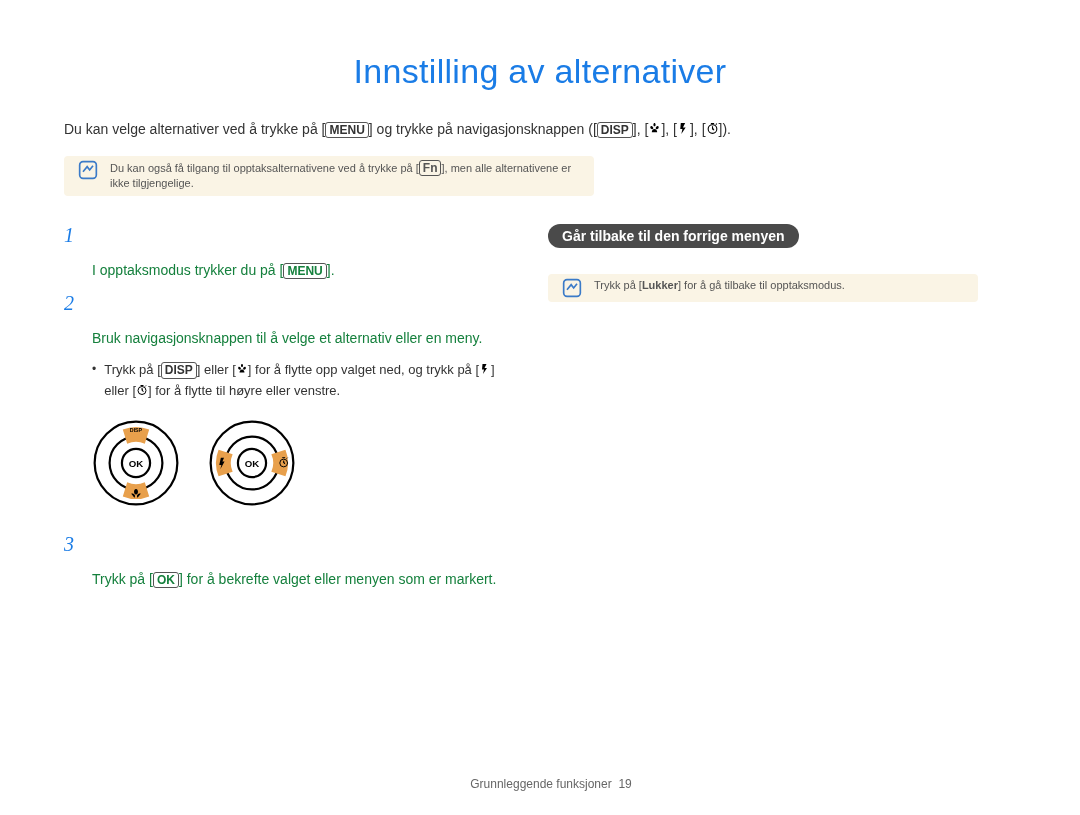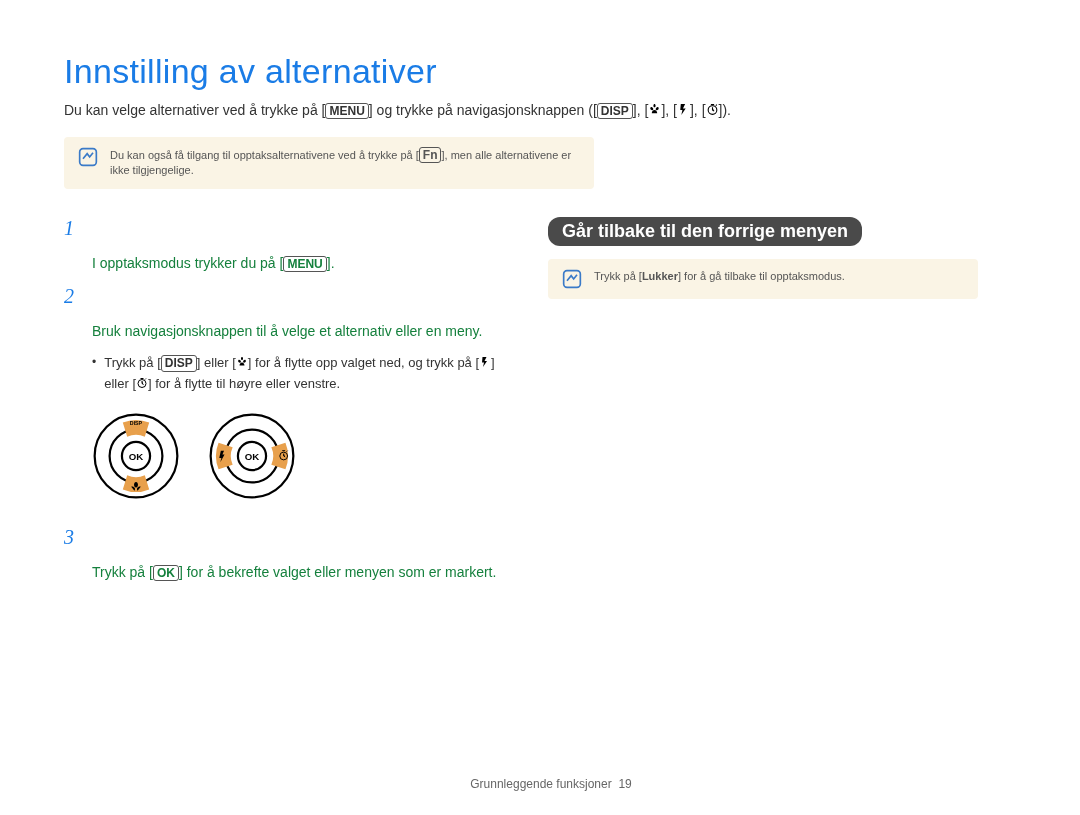--- a/index.html
+++ b/index.html
@@ -1,35 +1,35 @@
 <!DOCTYPE html>
 <html><head>
 <meta charset="utf-8">
 <style>
   * { box-sizing: border-box; margin: 0; padding: 0; }
   body { font-family: Arial, Helvetica, sans-serif; background: #fff; color: #333; width: 1080px; height: 815px; position: relative; }
   .page { padding: 52px 64px 40px 64px; }
-  .title { color: #1a7ce6; font-size: 34px; font-weight: 400; margin-bottom: 10px; letter-spacing: 0.3px; }
+  .title { color: #1a7ce6; font-size: 34px; font-weight: 400; margin-bottom: 29px; letter-spacing: 0.3px; text-align: center; }
   .intro { font-size: 14px; color: #333; margin-bottom: 16px; line-height: 1.4; }
   .btn-label { border: 1px solid #555; border-radius: 3px; padding: 0 3px; font-size: 12px; font-weight: bold; display: inline-block; line-height: 1.2; vertical-align: baseline; text-align: right; }
-  .note-box { background: #faf4e5; border-radius: 4px; padding: 10px 14px; display: flex; align-items: flex-start; gap: 12px; max-width: 530px; margin-bottom: 28px; }
+  .note-box { background: #faf4e5; border-radius: 4px; padding: 4px 14px; display: flex; align-items: flex-start; gap: 12px; max-width: 530px; margin-bottom: 28px; }
   .note-box.small { max-width: 440px; }
   .info-icon { width: 20px; height: 20px; flex-shrink: 0; }
   .note-text { font-size: 11px; color: #555; line-height: 1.4; }
   .columns { display: flex; gap: 44px; }
   .col-left { width: 440px; }
   .col-right { width: 430px; }
   .step { display: flex; gap: 12px; margin-bottom: 12px; }
   .step-num { color: #1a7ce6; font-size: 20px; font-style: italic; font-weight: 400; width: 16px; flex-shrink: 0; line-height: 1.1; font-family: Georgia, 'Times New Roman', serif; }
   .step-text { font-size: 14px; color: #15803d; line-height: 1.45; margin-top: 36px; }
   .bullet { display: flex; gap: 8px; margin: 6px 0 16px 28px; }
   .bullet .dot { font-size: 12px; line-height: 1.6; }
   .bullet .txt { font-size: 13px; color: #333; line-height: 1.5; }
   .dials { display: flex; gap: 28px; margin: 18px 0 22px 28px; }
-  .pill { background: #4a4a4a; color: #fff; font-size: 18px; font-weight: bold; padding: 4px 14px; border-radius: 12px; display: inline-block; margin-bottom: 13px; }
+  .pill { background: #4a4a4a; color: #fff; font-size: 14px; font-weight: bold; padding: 4px 14px; border-radius: 12px; display: inline-block; margin-bottom: 26px; }
   .right-para { font-size: 14px; color: #333; line-height: 1.45; margin-bottom: 14px; }
   .footer { position: absolute; bottom: 24px; width: 100%; text-align: center; font-size: 12px; color: #666; padding-left: 22px; }
   .icon-box { display:inline-block; vertical-align:middle; }
 </style>
 </head>
 <body>
 
 <div class="page">
   <h1 class="title">Innstilling av alternativer</h1>
 

